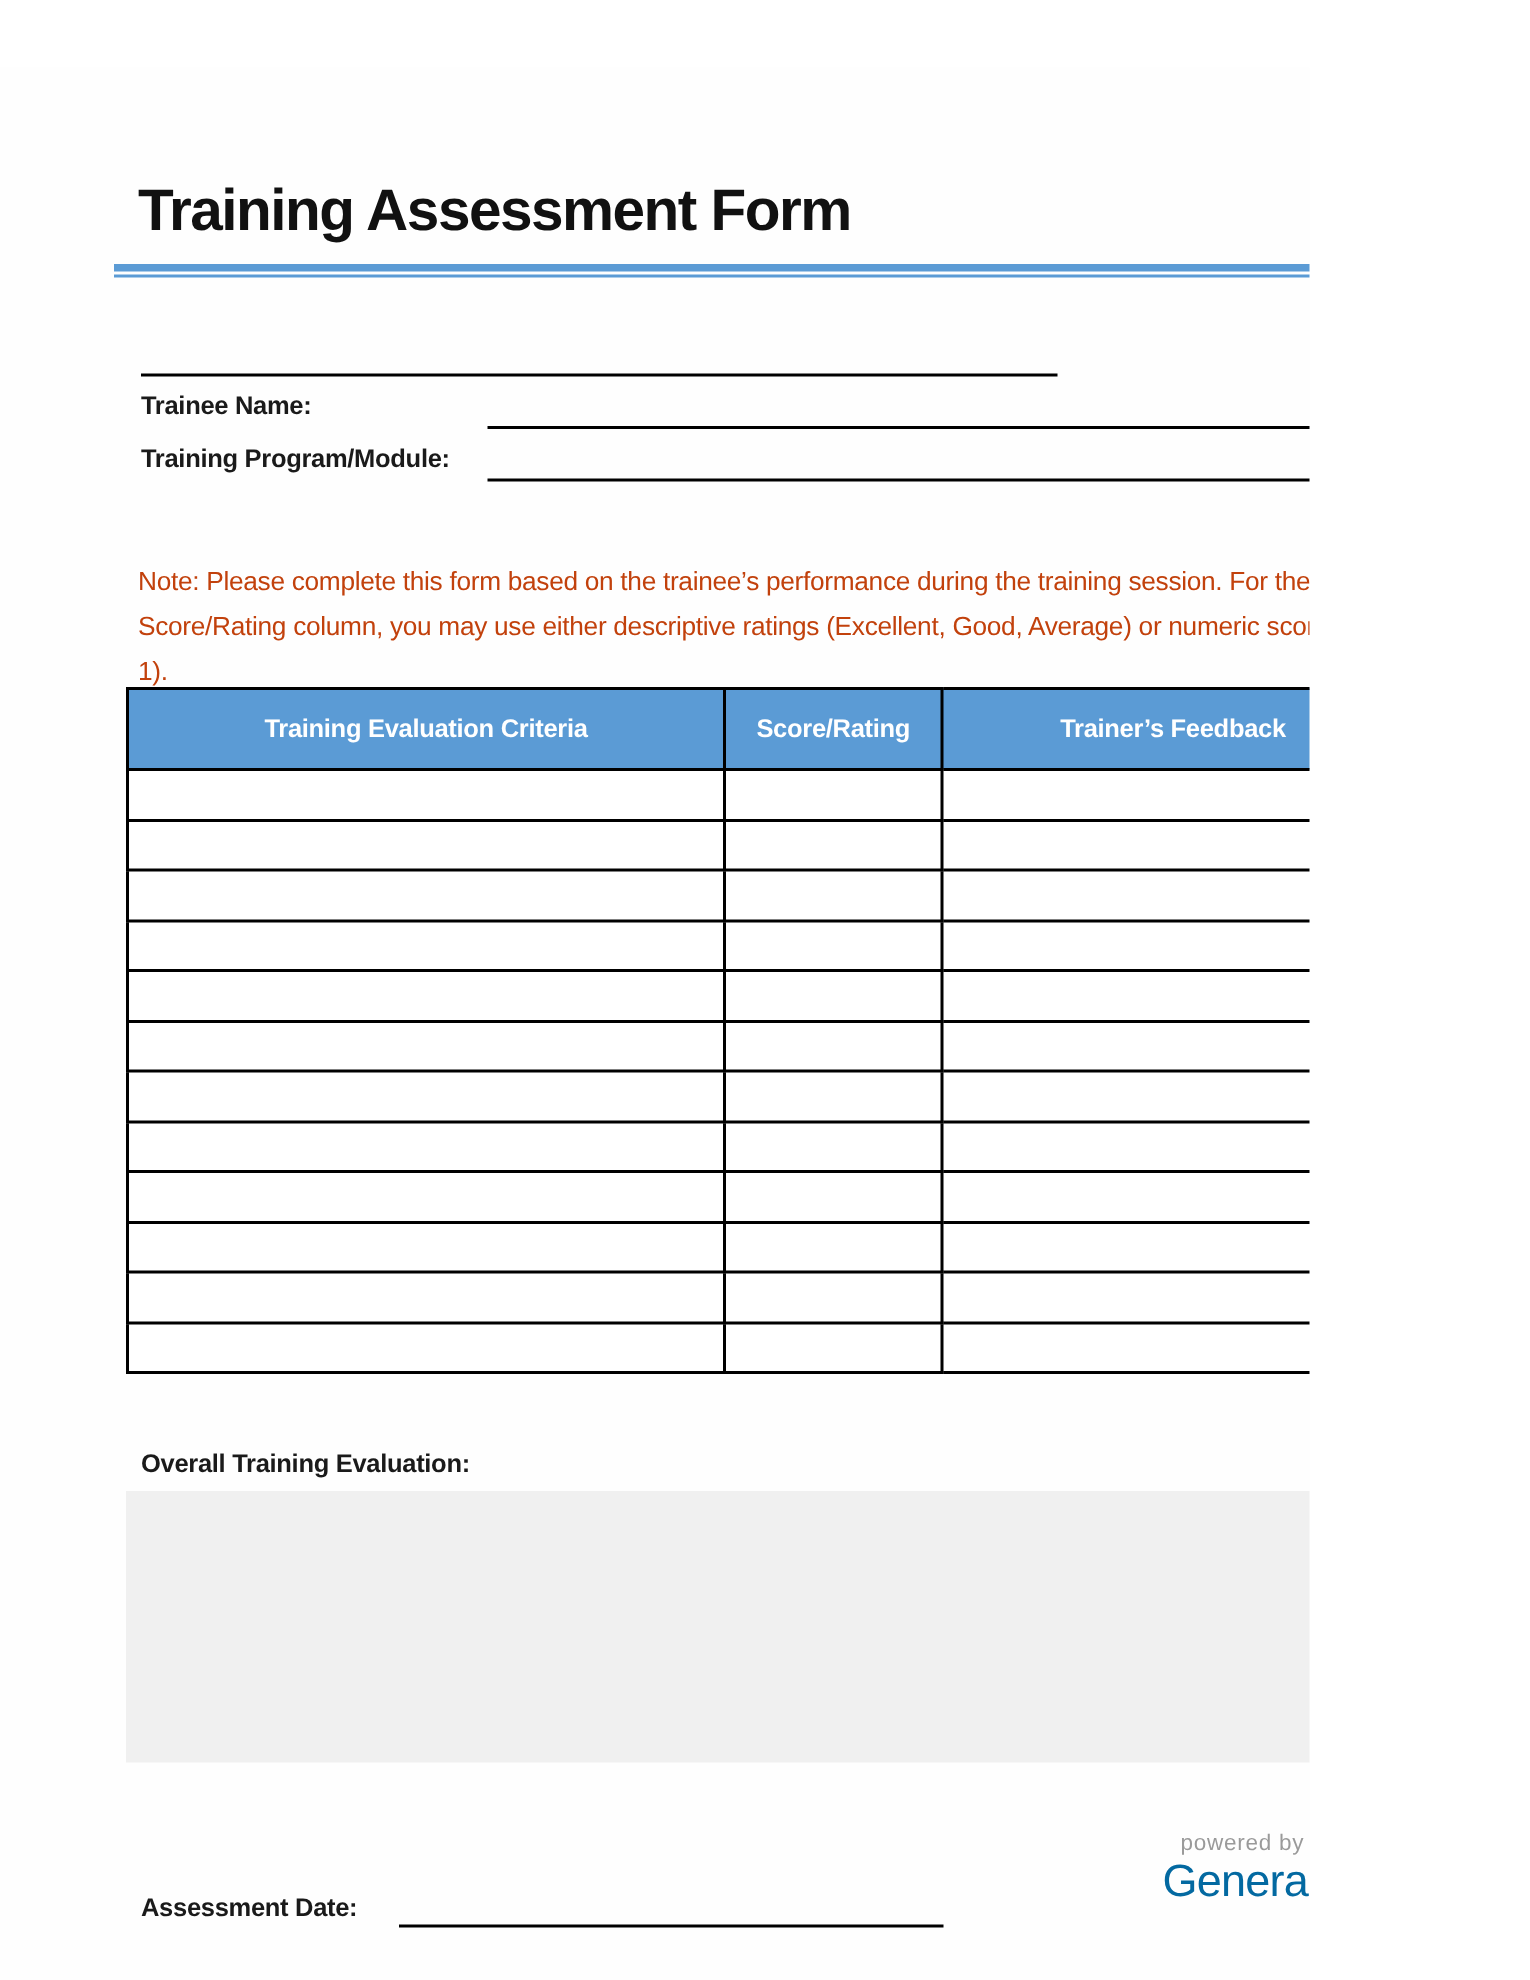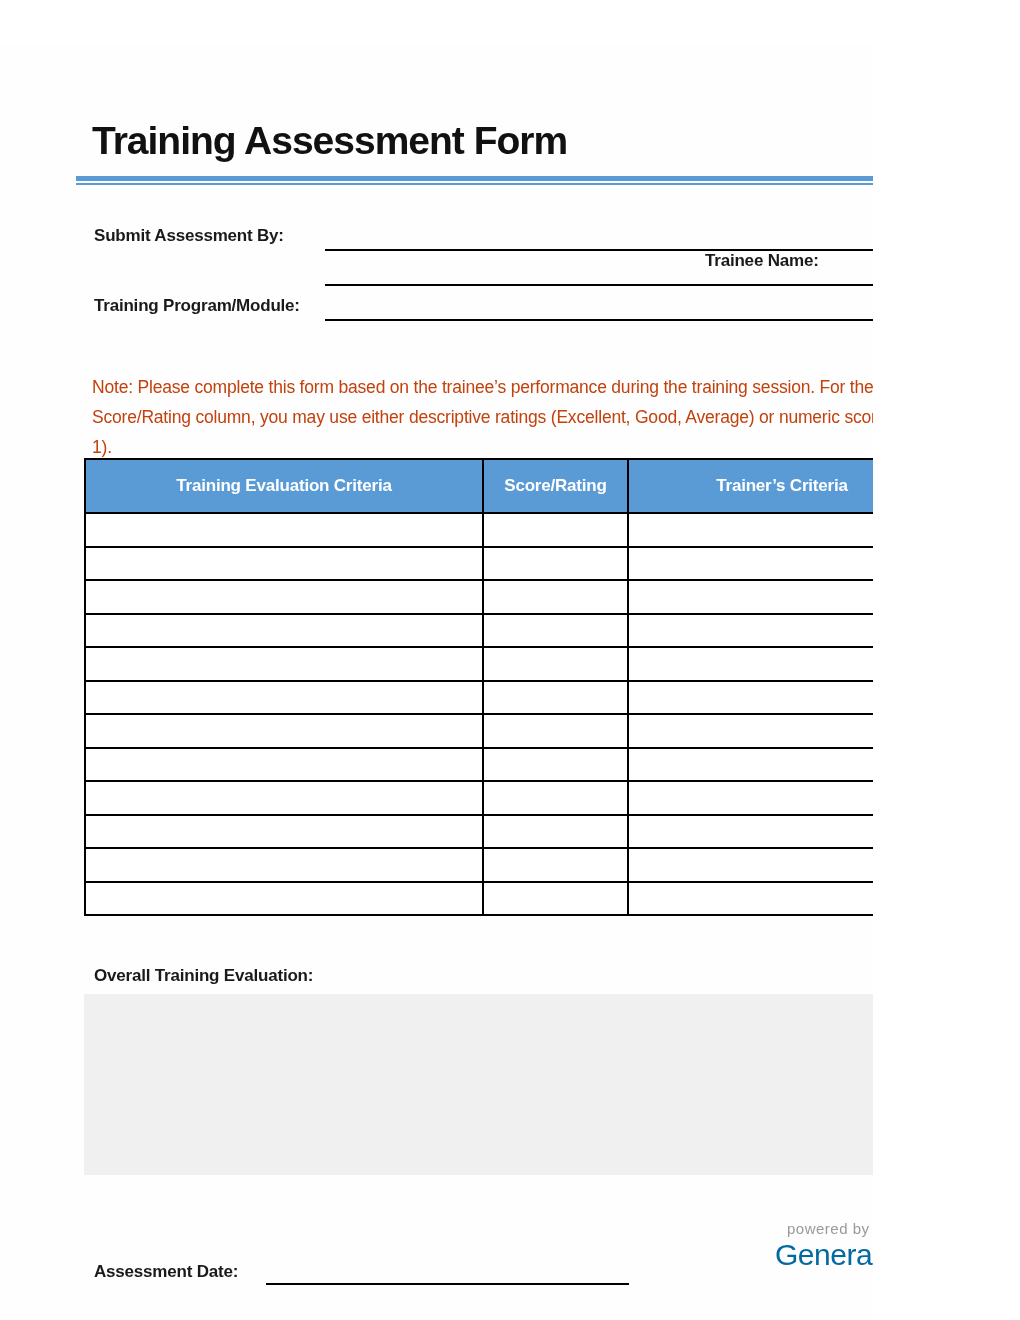--- a/index.html
+++ b/index.html
@@ -99,24 +99,23 @@
 
   <h1 class="doc-title">Training Assessment Form</h1>
 
   <div class="title-rule">
     <div class="thick"></div>
     <div class="gap"></div>
     <div class="thin"></div>
   </div>
 
   <div class="field-row" style="top:171px;">
-    <span class="field-label">Submit Assessment By:</span>
     <span class="field-line"></span>
   </div>
-  <div class="field-row" style="top:206px;flex-direction:column;">
+  <div class="field-row" style="top:206px;">
     <span class="field-label">Trainee Name:</span>
     <span class="field-line"></span>
   </div>
   <div class="field-row" style="top:241px;">
     <span class="field-label">Training Program/Module:</span>
     <span class="field-line"></span>
   </div>
 
   <p class="note">Note: Please complete this form based on the trainee’s performance during the training session. For the Score/Rating column, you may use either descriptive ratings (Excellent, Good, Average) or numeric scores (5-1).</p>
 
@@ -124,21 +123,21 @@
     <table class="eval">
       <colgroup>
         <col style="width:398px;">
         <col style="width:145px;">
         <col style="width:308px;">
       </colgroup>
       <thead>
         <tr>
           <th>Training Evaluation Criteria</th>
           <th class="center">Score/Rating</th>
-          <th>Trainer’s Criteria</th>
+          <th>Trainer’s Feedback</th>
         </tr>
       </thead>
       <tbody>
           <tr>
             <td></td>
             <td></td>
             <td></td>
           </tr>
           <tr>
             <td></td>

